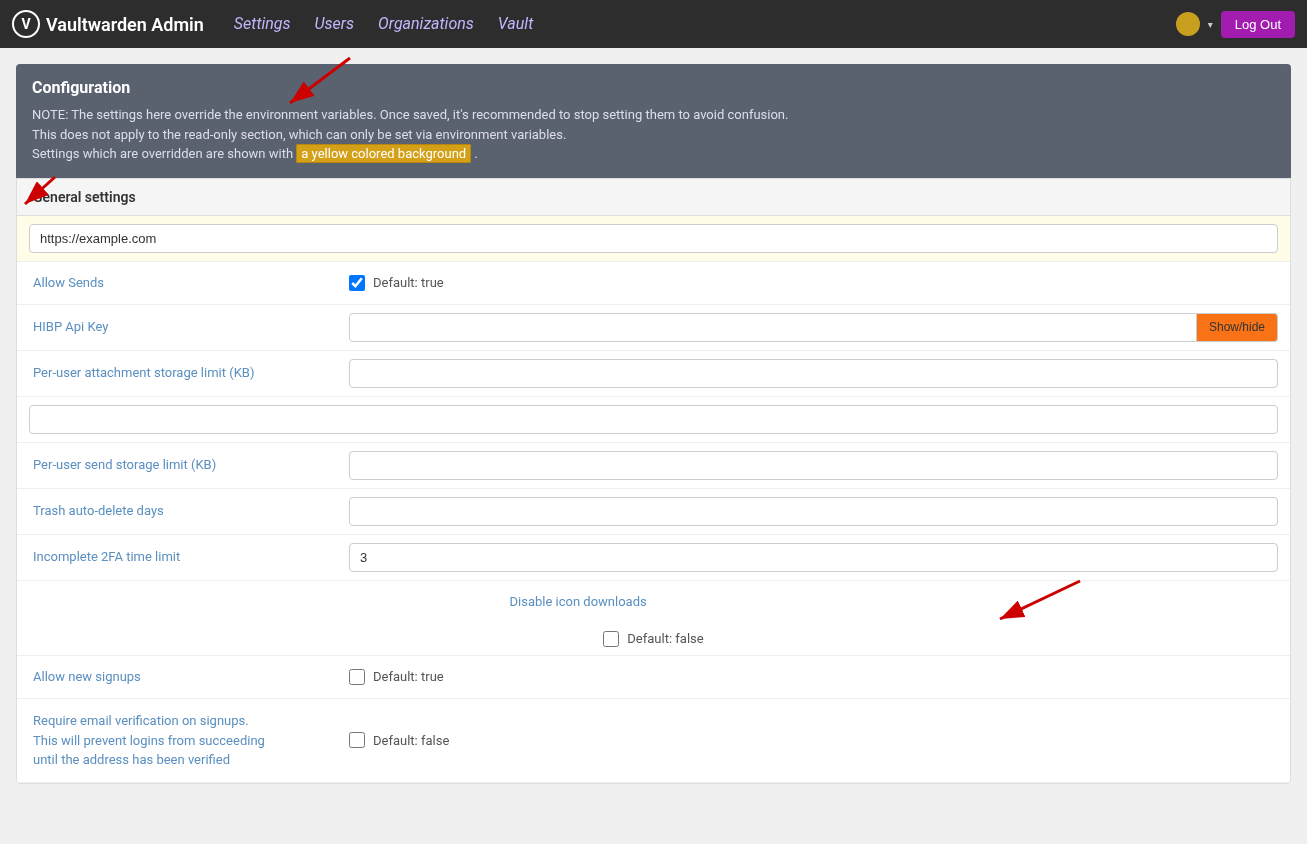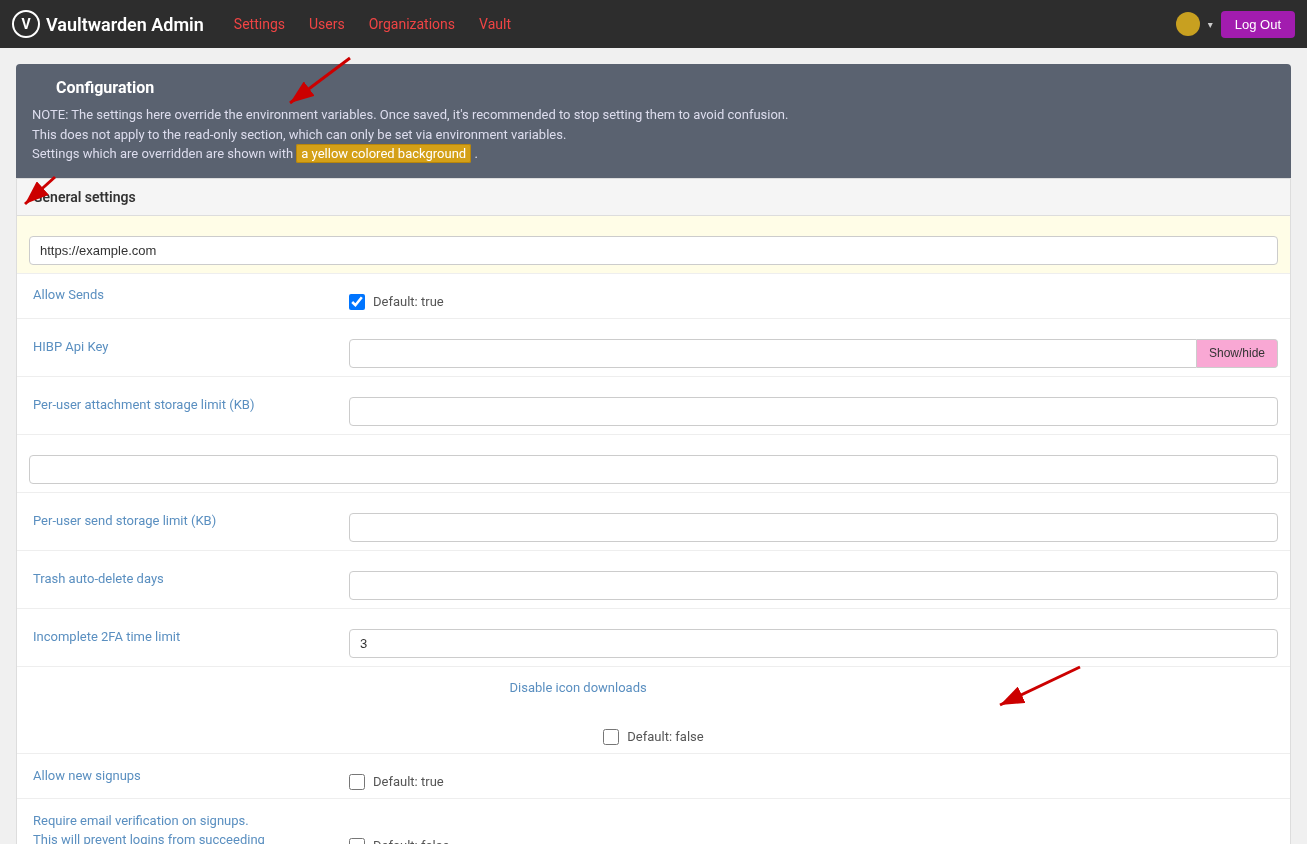--- a/index.html
+++ b/index.html
@@ -30,26 +30,27 @@
       background: transparent;
       border: 2px solid #fff;
       display: flex;
       align-items: center;
       justify-content: center;
       font-size: 14px;
       color: #fff;
       font-weight: bold;
     }
     .nav-link {
-      color: #ef4444;
+      color: #c4b5fd;
       text-decoration: none;
       padding: 0 12px;
       line-height: 48px;
-      font-size: 14px;
-      cursor: pointer;
+      font-size: 16px;
+      cursor: pointer;
+      font-style: italic;
     }
     .nav-right {
       margin-left: auto;
       display: flex;
       align-items: center;
       gap: 8px;
     }
     .nav-dot {
       width: 24px;
       height: 24px;
@@ -80,21 +81,20 @@
     .config-header {
       background: #5a6270;
       color: #fff;
       padding: 14px 16px;
       border-radius: 4px 4px 0 0;
     }
     .config-header h2 {
       font-size: 16px;
       font-weight: bold;
       margin-bottom: 8px;
-      margin-left: 24px;
     }
     .config-header p {
       font-size: 13px;
       line-height: 1.5;
       color: #dde;
     }
     .yellow-highlight {
       background: #d4a017;
       color: #fff;
       padding: 1px 4px;
@@ -138,21 +138,20 @@
     .form-label.multiline {
       align-self: flex-start;
       padding-top: 14px;
     }
     .form-control-area {
       flex: 1;
       padding: 8px 12px;
       display: flex;
       align-items: center;
       gap: 8px;
-      margin-top: 12px;
     }
     .form-input {
       width: 100%;
       padding: 6px 10px;
       border: 1px solid #ccc;
       border-radius: 4px;
       font-size: 13px;
       color: #333;
       outline: none;
     }
@@ -163,21 +162,21 @@
     }
     .input-with-btn .form-input {
       border-radius: 4px 0 0 4px;
       flex: 1;
     }
     .btn-show-hide {
       padding: 6px 12px;
       border: 1px solid #ccc;
       border-left: none;
       border-radius: 0 4px 4px 0;
-      background: #f9a8d4;
+      background: #f97316;
       cursor: pointer;
       font-size: 12px;
       color: #333;
       white-space: nowrap;
     }
     .checkbox-area {
       display: flex;
       align-items: center;
       gap: 8px;
     }

